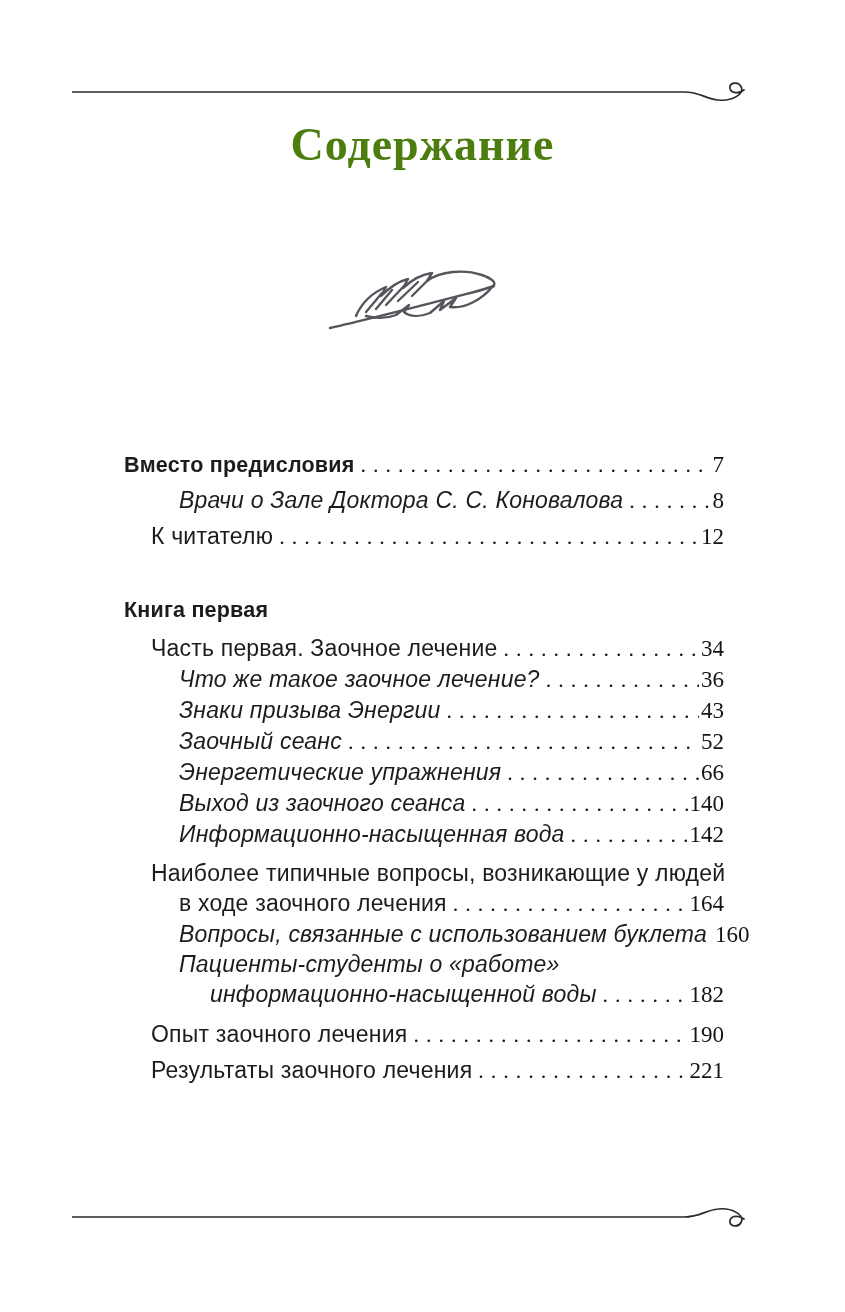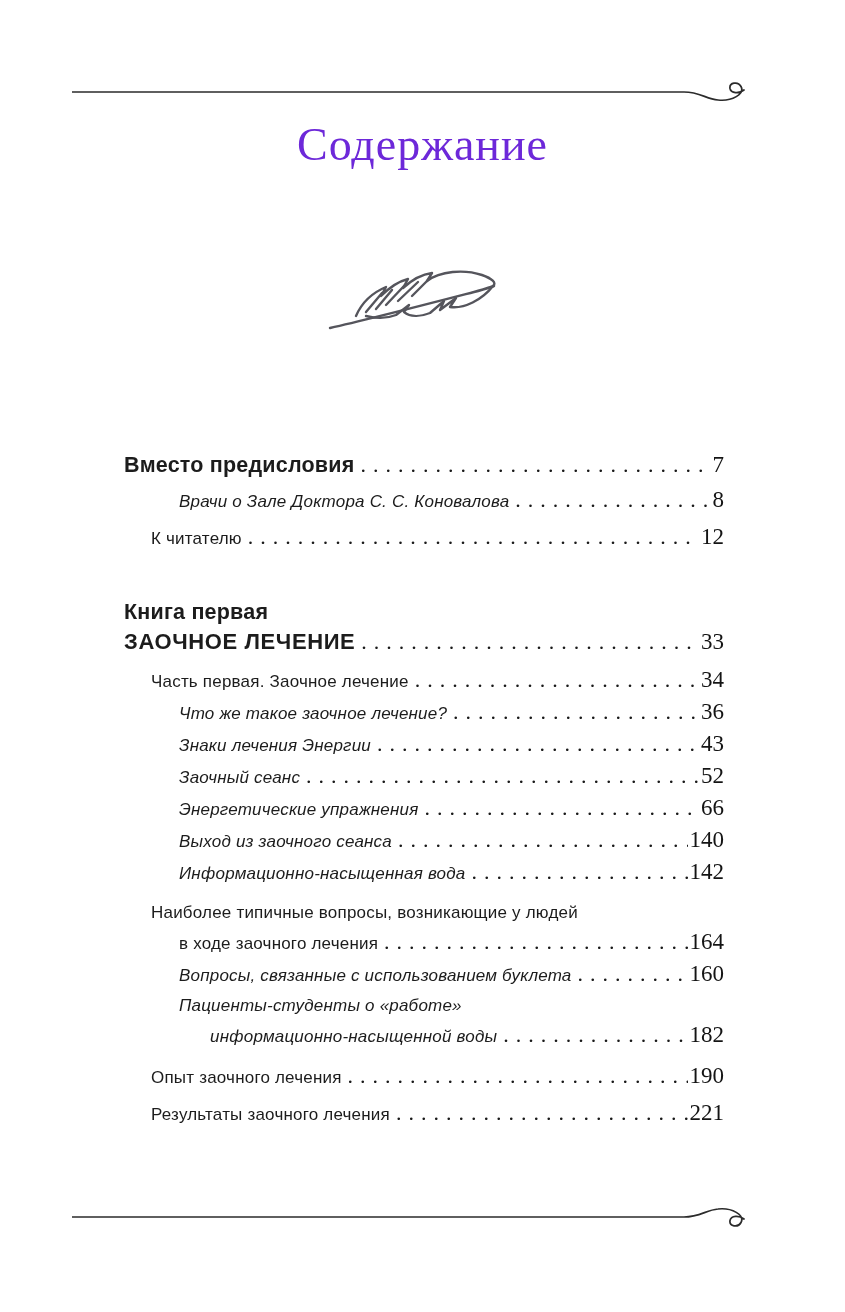--- a/index.html
+++ b/index.html
@@ -5,33 +5,33 @@
   html,body { margin:0; padding:0; background:#ffffff; }
   .page {
     position:relative; width:845px; height:1312px; background:#ffffff;
     overflow:hidden; font-family:"Liberation Sans", sans-serif; color:#1c1c1c;
   }
   .rule { position:absolute; left:72px; }
   .rule-top { top:79px; }
   .rule-bottom { top:1201px; }
   .title {
     position:absolute; top:118px; left:0; width:100%; text-align:center;
-    font-family:"Liberation Serif", serif; font-weight:400; font-size:46px;
-    letter-spacing:1px; color:#6d28d9;
+    font-family:"Liberation Serif", serif; font-weight:700; font-size:46px;
+    letter-spacing:1px; color:#4d7c0f;
   }
   .feather-wrap { position:absolute; top:260px; left:326px; }
   .toc { position:absolute; left:124px; top:450px; width:600px; }
   .entry { margin:0; }
   .row, .line { display:flex; align-items:baseline; line-height:30px; }
   .line { line-height:29px; }
   .indent0 { padding-left:0; }
   .indent1 { padding-left:27px; }
   .indent2 { padding-left:55px; }
   .indent3 { padding-left:86px; }
-  .label { font-size:17px; letter-spacing:0.2px; white-space:nowrap; color:#1c1c1c; }
+  .label { font-size:23px; letter-spacing:0.2px; white-space:nowrap; color:#1c1c1c; }
   .style-plain { font-weight:400; }
   .style-bold { font-weight:700; font-size:21.5px; }
   .style-bold-caps { font-weight:700; font-size:22px; letter-spacing:0.6px; }
   .style-bold-italic { font-weight:700; font-size:21.5px; }
   .style-italic { font-style:italic; }
   .dots {
     flex:1 1 auto; overflow:hidden; white-space:nowrap;
     font-family:"Liberation Serif", serif; font-size:22px;
     letter-spacing:7px; padding-left:6px; color:#1a1a1a;
   }
@@ -86,43 +86,38 @@
         <div class="row indent1">
           <span class="label style-plain">К читателю</span>
           <span class="dots"></span>
           <span class="page-num">12</span>
         </div>
       </div>
       <div class="entry gap-xl">
         <div class="line indent0">
           <span class="label style-bold-italic">Книга первая</span>
         </div>
-        <div class="row indent0">
-          <span class="label style-bold-caps">ЗАОЧНОЕ ЛЕЧЕНИЕ</span>
-          <span class="dots"></span>
-          <span class="page-num">33</span>
-        </div>
       </div>
       <div class="entry gap-sm">
         <div class="row indent1">
           <span class="label style-plain">Часть первая. Заочное лечение</span>
           <span class="dots"></span>
           <span class="page-num">34</span>
         </div>
       </div>
       <div class="entry">
         <div class="row indent2">
           <span class="label style-italic">Что же такое заочное лечение?</span>
           <span class="dots"></span>
           <span class="page-num">36</span>
         </div>
       </div>
       <div class="entry">
         <div class="row indent2">
-          <span class="label style-italic">Знаки лечения Энергии</span>
+          <span class="label style-italic">Знаки призыва Энергии</span>
           <span class="dots"></span>
           <span class="page-num">43</span>
         </div>
       </div>
       <div class="entry">
         <div class="row indent2">
           <span class="label style-italic">Заочный сеанс</span>
           <span class="dots"></span>
           <span class="page-num">52</span>
         </div>

